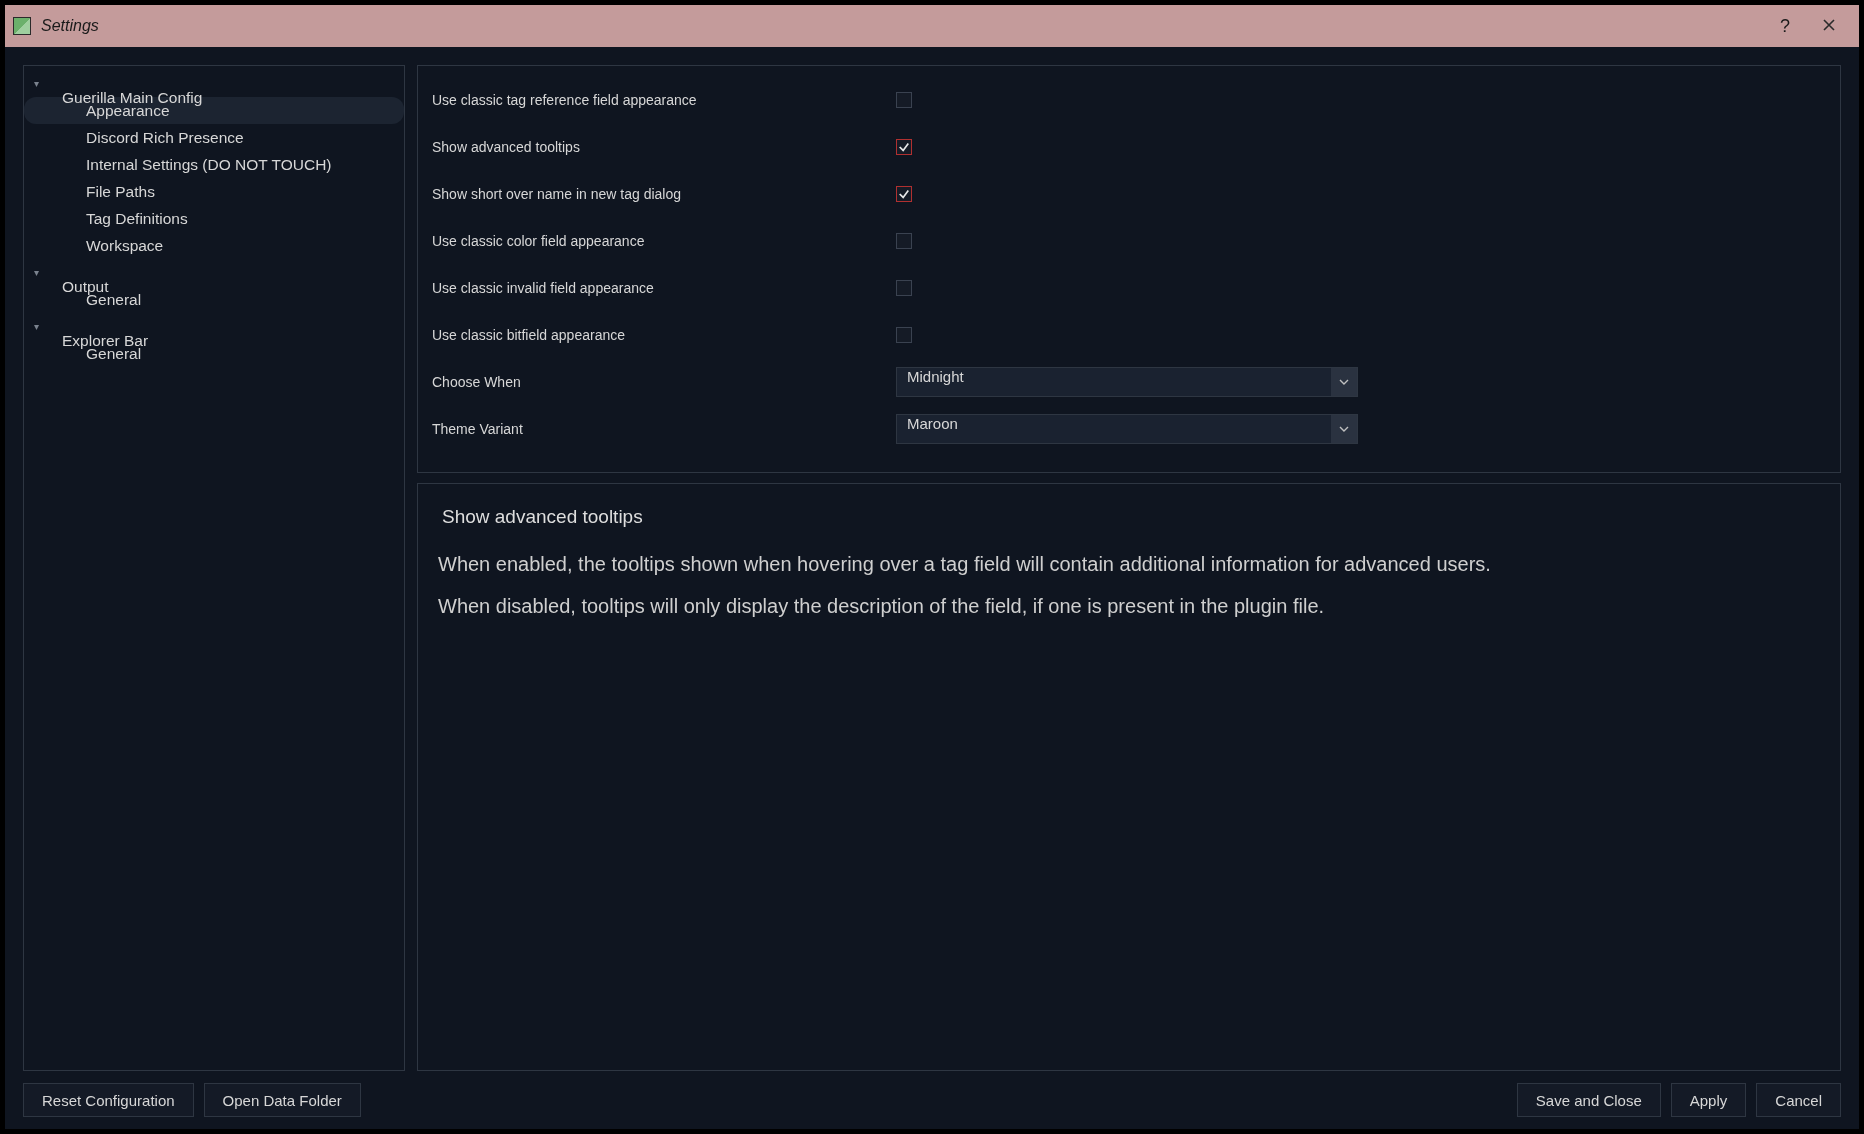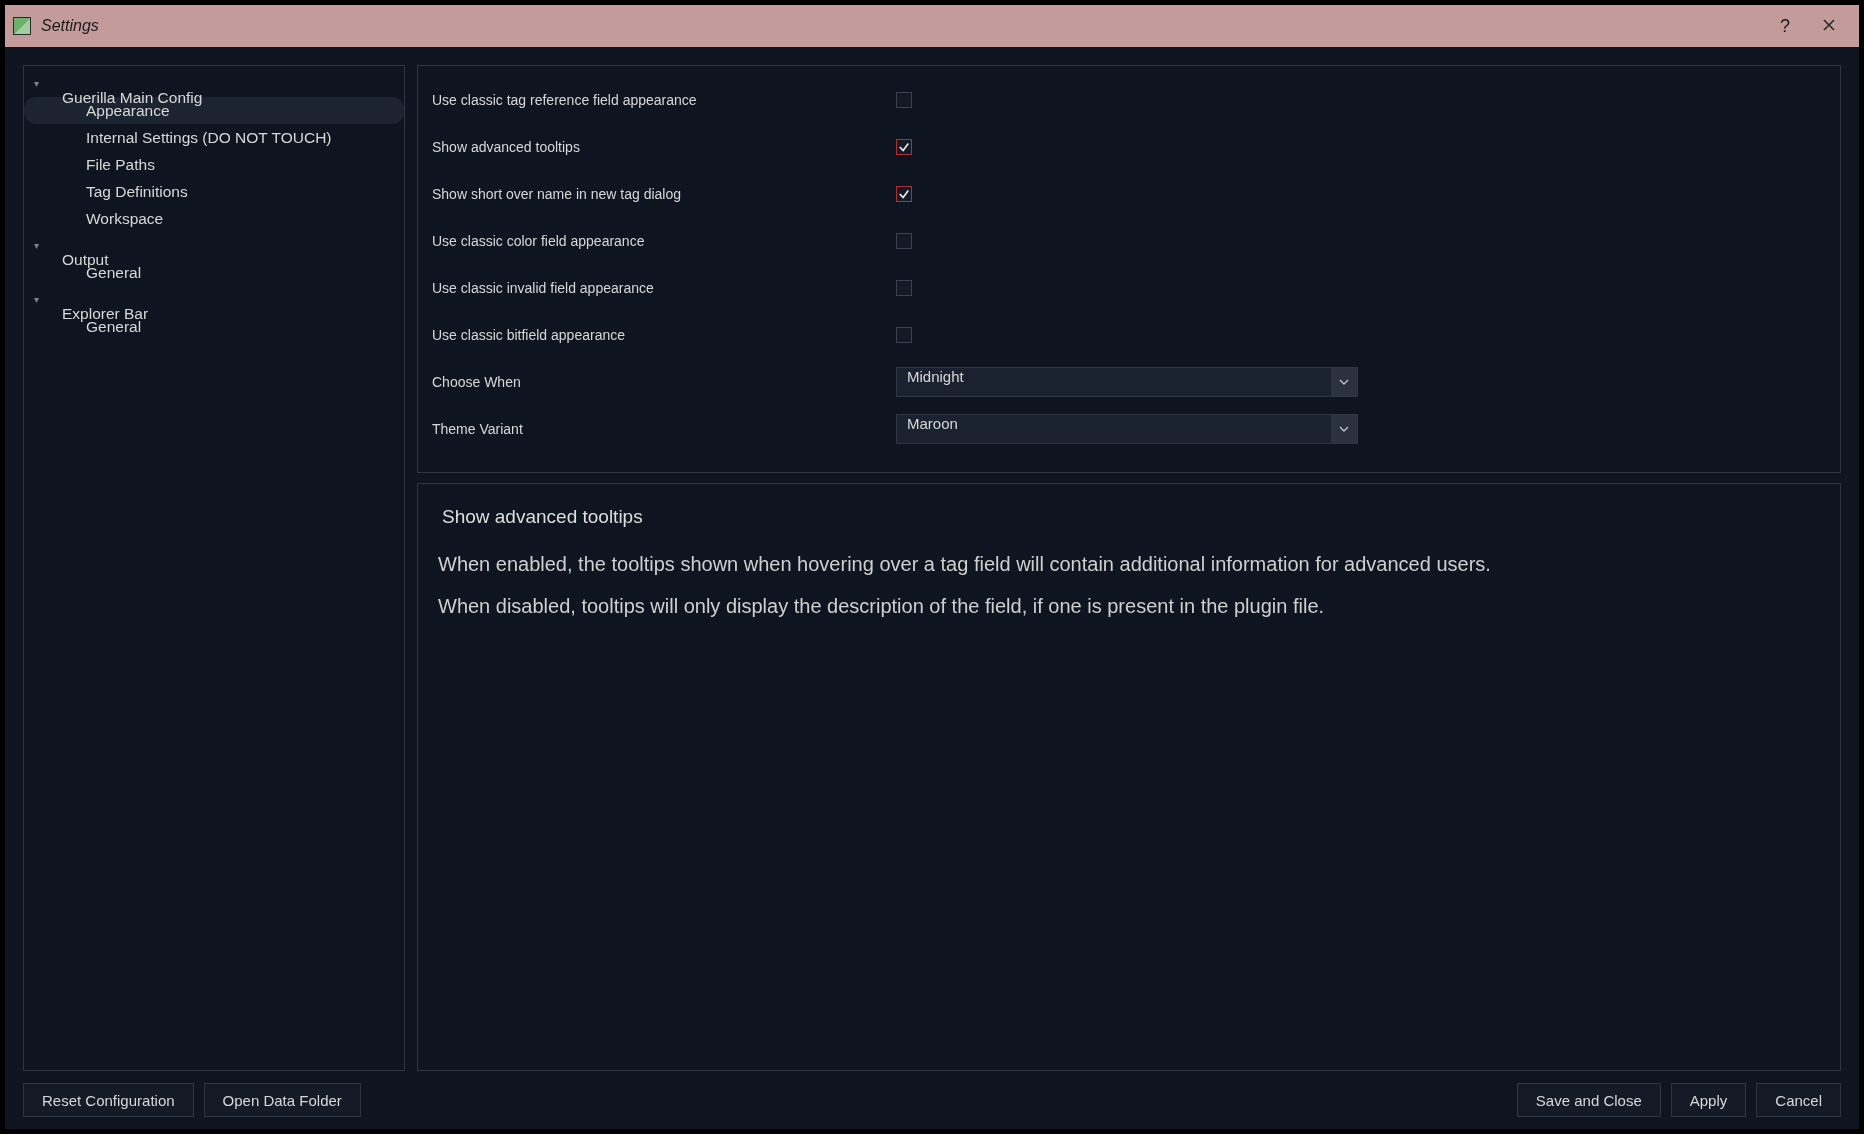--- a/index.html
+++ b/index.html
@@ -177,20 +177,23 @@
 
     <div class="sidebar" id="sidebar">
         <div class="tree-row group">
           <span class="tree-caret">▾</span>
           <span class="label">Guerilla Main Config</span>
         </div>
         <div class="tree-row child selected">
           <span>Appearance</span>
         </div>
         <div class="tree-row child">
+          <span>Discord Rich Presence</span>
+        </div>
+        <div class="tree-row child">
           <span>Internal Settings (DO NOT TOUCH)</span>
         </div>
         <div class="tree-row child">
           <span>File Paths</span>
         </div>
         <div class="tree-row child">
           <span>Tag Definitions</span>
         </div>
         <div class="tree-row child">
           <span>Workspace</span>

